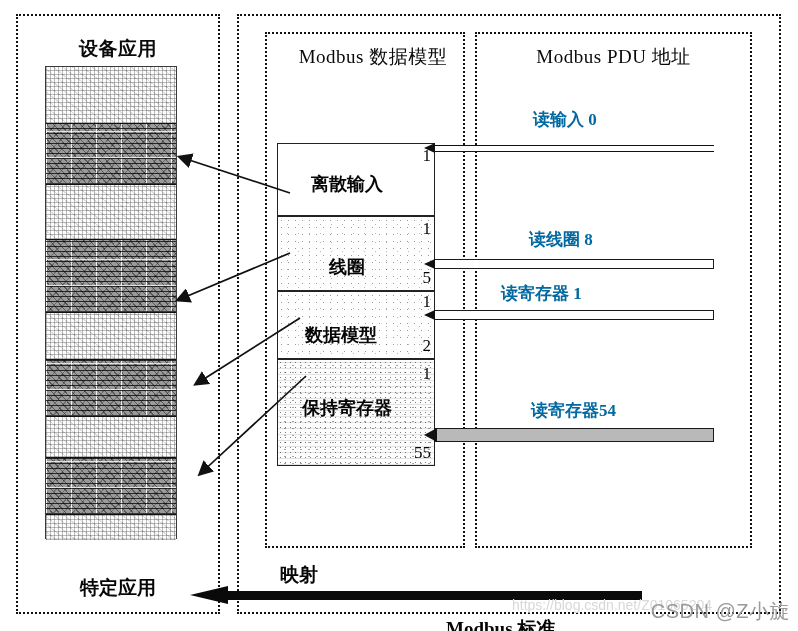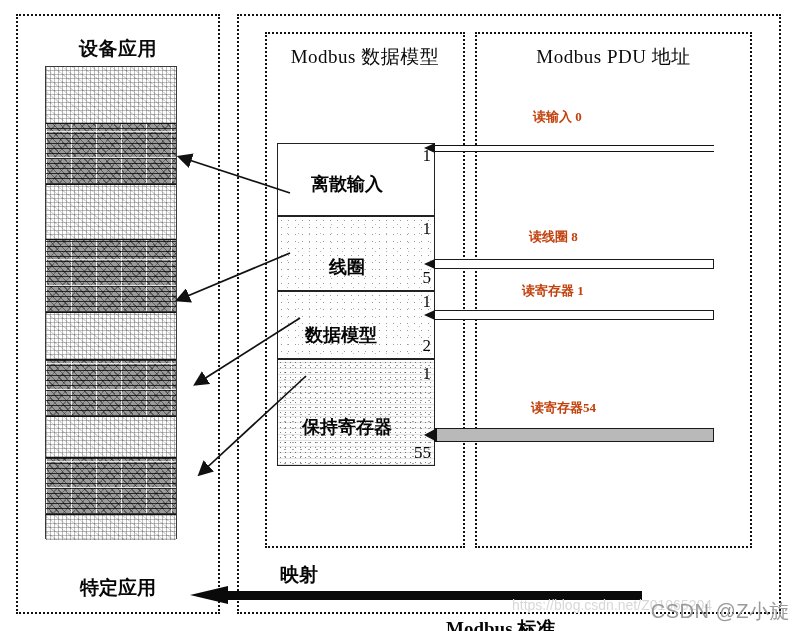--- a/index.html
+++ b/index.html
@@ -126,24 +126,24 @@
       radial-gradient(rgba(0,0,0,0.50) 0.6px, transparent 0.7px),
       radial-gradient(rgba(0,0,0,0.35) 0.6px, transparent 0.7px),
       repeating-linear-gradient(0deg, rgba(0,0,0,0.10) 0 1px, transparent 1px 6px);
     background-size:5px 5px, 8px 7px, auto;
     background-position:0 0, 3px 2px, 0 0;
   }
 
   
   .pdulabel{
     position:absolute;
-    font-size:13px;
+    font-size:17px;
     font-weight:700;
     white-space:nowrap;
-    color:#c2410c;
+    color:#0369a1;
     font-family:"Liberation Serif","DejaVu Serif",serif;
   }
 
   
   .pdu-arrow{position:absolute;}
   .pdu-arrow .bar{
     position:absolute;
     left:10px;
     top:0;
     height:100%;
@@ -227,21 +227,21 @@
     <div class="band light" style="top:350px;height:40px;"></div>
     <div class="band dark" style="top:390px;height:58px;"></div>
     <div class="band light" style="top:448px;height:25px;"></div>
   </div>
 
   <div class="bottomlabel" style="left:80px;top:575px;">特定应用</div>
 
   <div class="dotbox" id="right-outer" style="left:237px;top:14px;width:544px;height:600px;"></div>
 
   <div class="dotbox" id="dm-box" style="left:265px;top:32px;width:200px;height:516px;"></div>
-  <div class="title" style="left:265px;top:44px;width:200px;">Modbus 数据模型</div>
+  <div class="title" style="left:273px;top:44px;width:200px;">Modbus 数据模型</div>
 
   <div class="dotbox" id="pdu-box" style="left:475px;top:32px;width:277px;height:516px;"></div>
   <div class="title" style="left:475px;top:44px;width:277px;">Modbus PDU 地址</div>
 
   <div id="datamodel-col">
 
     <div class="dmblock fill-white" style="top:0px;height:73px;">
       <span class="dmlabel" style="top:28px;text-align:center;">离散输入</span>
       <span class="dmnum" style="top:2px;">1</span>
     </div>
@@ -252,29 +252,29 @@
       <span class="dmnum" style="bottom:2px;">5</span>
     </div>
 
     <div class="dmblock fill-stipple-light" style="top:148px;height:68px;">
       <span class="dmlabel" style="top:31px;left:-6px;">数据模型</span>
       <span class="dmnum" style="top:0px;">1</span>
       <span class="dmnum" style="bottom:2px;">2</span>
     </div>
 
     <div class="dmblock fill-stipple-med" style="top:216px;height:107px;">
-      <span class="dmlabel" style="top:55px;">保持寄存器</span>
+      <span class="dmlabel" style="top:36px;">保持寄存器</span>
       <span class="dmnum" style="top:4px;">1</span>
       <span class="dmnum" style="bottom:2px;">55</span>
     </div>
   </div>
 
   <div class="pdulabel" style="left:533px;top:108px;">读输入 0</div>
   <div class="pdulabel" style="left:529px;top:228px;">读线圈 8</div>
-  <div class="pdulabel" style="left:522px;top:282px;">读寄存器 1</div>
+  <div class="pdulabel" style="left:501px;top:282px;">读寄存器 1</div>
   <div class="pdulabel" style="left:531px;top:399px;">读寄存器54</div>
 
   <div class="pdu-arrow" style="left:424px;top:143px;width:290px;height:10px;">
     <div class="bar thinline" style="width:280px;height:7px;top:2px;border-left:none;border-right:none;"></div>
     <div class="head"></div>
   </div>
 
   <div class="pdu-arrow" style="left:424px;top:258px;width:290px;height:12px;">
     <div class="bar hollow" style="width:280px;height:10px;top:1px;"></div>
     <div class="head"></div>

